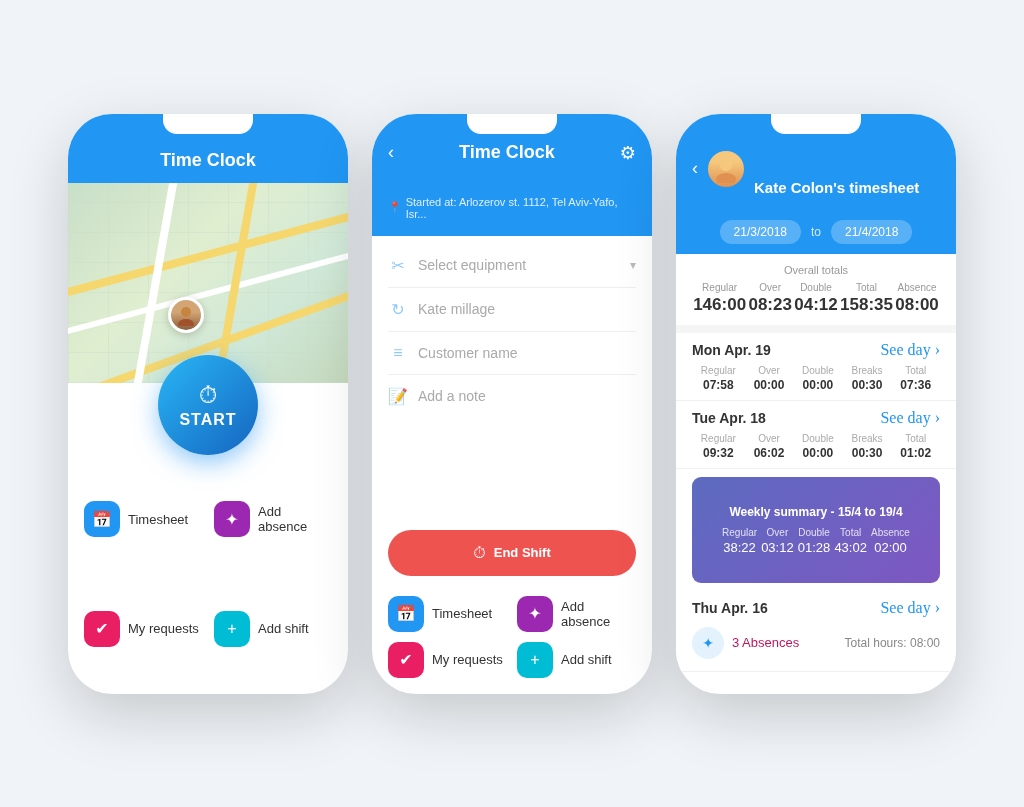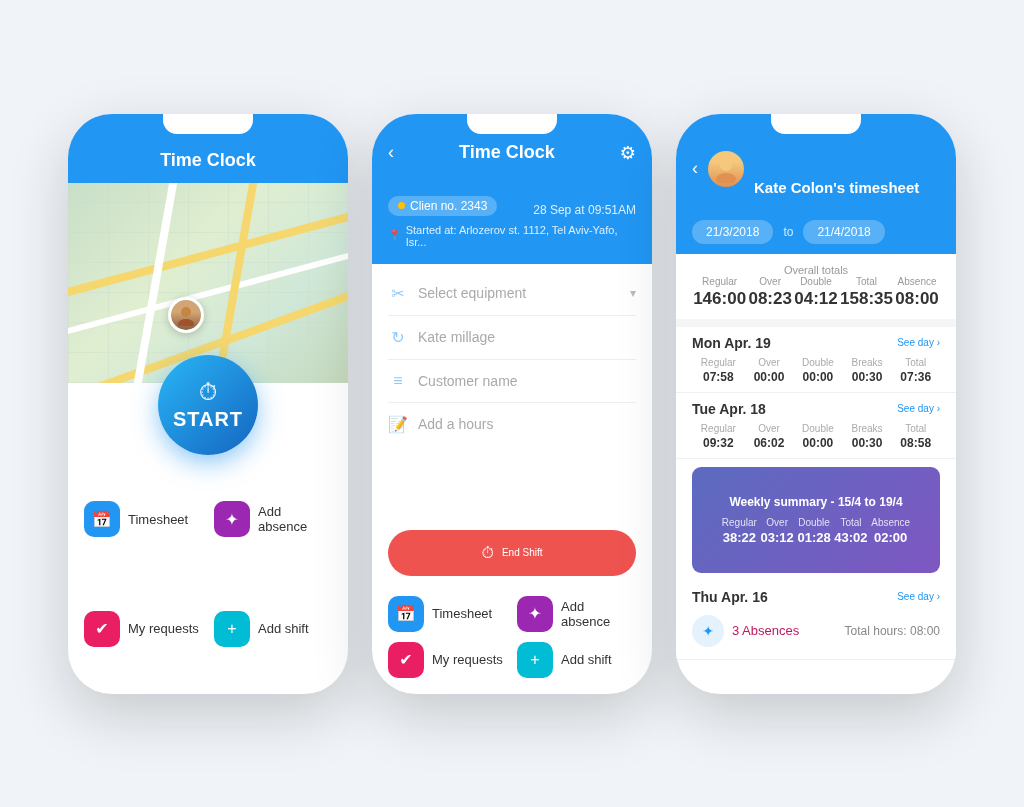--- a/index.html
+++ b/index.html
@@ -132,21 +132,21 @@
       box-shadow: 0 8px 24px rgba(33,150,243,0.5);
       cursor: pointer;
     }
     .start-btn .start-icon {
       font-size: 24px;
       color: #fff;
       margin-bottom: 2px;
     }
     .start-btn .start-text {
       color: #fff;
-      font-size: 20px;
+      font-size: 16px;
       font-weight: 700;
       letter-spacing: 1px;
     }
     .phone1-grid {
       display: grid;
       grid-template-columns: 1fr 1fr;
       gap: 12px;
       padding: 16px;
       flex: 1;
     }
@@ -243,22 +243,22 @@
       border-radius: 28px;
       padding: 14px;
       display: flex;
       align-items: center;
       justify-content: center;
       gap: 8px;
       cursor: pointer;
     }
     .end-shift-btn .label {
       color: #fff;
-      font-size: 10px;
-      font-weight: 400;
+      font-size: 13px;
+      font-weight: 700;
     }
     .end-shift-icon { color: #fff; font-size: 16px; }
     .phone2-grid {
       display: grid;
       grid-template-columns: 1fr 1fr;
       gap: 10px;
       padding: 8px 16px 16px;
     }
 
     
@@ -283,20 +283,21 @@
     .phone3-header .title {
       color: #fff;
       font-size: 15px;
       font-weight: 600;
       flex: 1;
       margin-top: 37px;
     }
     .date-range {
       display: flex;
       align-items: center;
+      justify-content: center;
       gap: 10px;
       padding: 10px 16px;
       background: #2196F3;
     }
     .date-pill {
       background: rgba(255,255,255,0.25);
       border-radius: 20px;
       padding: 5px 14px;
       color: #fff;
       font-size: 12px;
@@ -304,21 +305,21 @@
     }
     .date-to { color: rgba(255,255,255,0.8); font-size: 12px; }
     .totals-section {
       background: #fff;
       padding: 10px 16px;
     }
     .totals-title {
       text-align: center;
       color: #999;
       font-size: 11px;
-      margin-bottom: 0;
+      margin-bottom: 6px;
     }
     .totals-row {
       display: flex;
       justify-content: space-around;
     }
     .total-col {
       display: flex;
       flex-direction: column;
       align-items: center;
     }
@@ -337,21 +338,21 @@
       padding: 8px 16px;
       border-bottom: 1px solid #f0f0f0;
     }
     .day-header {
       display: flex;
       justify-content: space-between;
       align-items: center;
       margin-bottom: 6px;
     }
     .day-name { font-size: 14px; font-weight: 600; color: #333; }
-    .see-day { color: #2196F3; font-size: 10px; cursor: pointer; }
+    .see-day { color: #2196F3; font-size: 16px; cursor: pointer; font-family: Liberation Serif, serif; }
     .day-cols {
       display: flex;
       justify-content: space-around;
     }
     .day-col { display: flex; flex-direction: column; align-items: center; }
     .day-col .lbl { color: #aaa; font-size: 10px; margin-bottom: 2px; }
     .day-col .val { color: #333; font-size: 12px; font-weight: 600; }
     .weekly-summary {
       margin: 8px 16px;
       background: linear-gradient(135deg, #5C6BC0, #7E57C2);
@@ -364,21 +365,21 @@
       font-size: 12px;
       font-weight: 600;
       margin-bottom: 8px;
     }
     .weekly-cols {
       display: flex;
       justify-content: space-around;
     }
     .weekly-col { display: flex; flex-direction: column; align-items: center; }
     .weekly-col .lbl { font-size: 10px; opacity: 0.8; margin-bottom: 2px; }
-    .weekly-col .val { font-size: 13px; font-weight: 700; }
+    .weekly-col .val { font-size: 13px; font-weight: 400; }
     .absence-left { display: flex; align-items: center; gap: 8px; }
     .absence-icon-wrap {
       width: 32px; height: 32px;
       background: #E3F2FD;
       border-radius: 50%;
       display: flex;
       align-items: center;
       justify-content: center;
       color: #2196F3;
       font-size: 14px;
@@ -441,27 +442,20 @@
   </div>
 
   <div class="phone">
     <div class="phone-notch"></div>
     <div class="phone2-header">
       <span class="header-icon">‹</span>
       <span class="title">Time Clock</span>
       <span class="header-icon">⚙</span>
     </div>
     <div class="timer-card">
-      <div style="display:flex; align-items:center; justify-content:space-between;">
-        <div class="client-badge">
-          <div class="client-dot"></div>
-          <span>Clien no. 2343</span>
-        </div>
-        <span style="color:rgba(255,255,255,0.85); font-size:12px;">28 Sep at 09:51AM</span>
-      </div>
       <div class="timer-location">
         <span>📍</span>
         <span>Started at: Arlozerov st. 1112, Tel Aviv-Yafo, Isr...</span>
       </div>
     </div>
     <div class="phone2-form">
       <div class="form-row">
         <span class="form-row-icon">✂</span>
         <span class="form-row-text">Select equipment</span>
         <span class="form-row-arrow">▾</span>
@@ -469,21 +463,21 @@
       <div class="form-row">
         <span class="form-row-icon">↻</span>
         <span class="form-row-text">Kate millage</span>
       </div>
       <div class="form-row">
         <span class="form-row-icon">≡</span>
         <span class="form-row-text">Customer name</span>
       </div>
       <div class="form-row" style="border-bottom: none;">
         <span class="form-row-icon">📝</span>
-        <span class="form-row-text">Add a hours</span>
+        <span class="form-row-text">Add a note</span>
       </div>
     </div>
     <div class="end-shift-btn">
       <span class="end-shift-icon">⏱</span>
       <span class="label">End Shift</span>
     </div>
     <div class="phone2-grid">
       <div class="grid-item">
         <div class="grid-icon icon-blue">📅</div>
         <span class="grid-label">Timesheet</span>
@@ -591,21 +585,21 @@
         <div class="day-col">
           <span class="lbl">Double</span>
           <span class="val">00:00</span>
         </div>
         <div class="day-col">
           <span class="lbl">Breaks</span>
           <span class="val">00:30</span>
         </div>
         <div class="day-col">
           <span class="lbl">Total</span>
-          <span class="val">08:58</span>
+          <span class="val">01:02</span>
         </div>
       </div>
     </div>
     <div class="weekly-summary">
       <div class="weekly-title">Weekly summary - 15/4 to 19/4</div>
       <div class="weekly-cols">
         <div class="weekly-col">
           <span class="lbl">Regular</span>
           <span class="val">38:22</span>
         </div>

